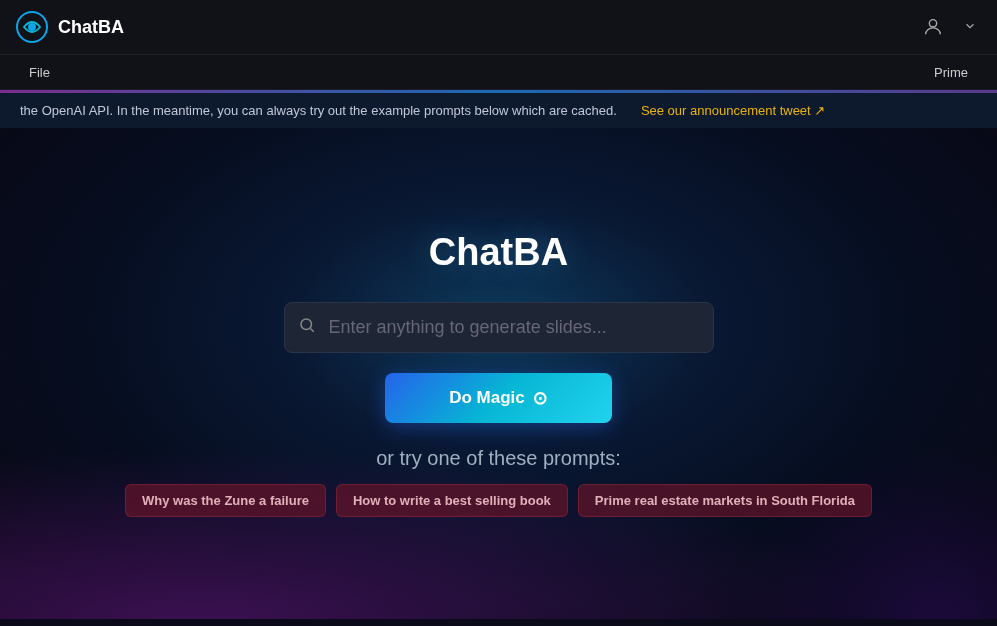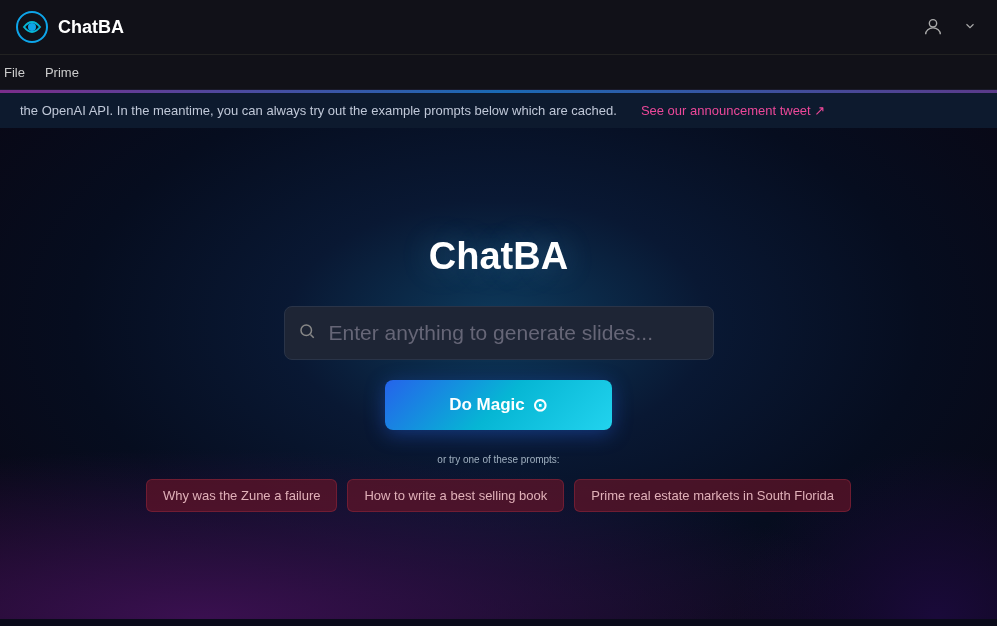--- a/index.html
+++ b/index.html
@@ -71,23 +71,24 @@
       font-size: 12px;
       padding: 4px;
     }
 
     
     .menu-bar {
       background: #111118;
       height: 35px;
       display: flex;
       align-items: center;
-      padding: 0 0;
+      padding: 0 25px;
       gap: 12px;
       border-bottom: 1px solid #1a1a2a;
+      justify-content: space-between;
     }
 
     .menu-item {
       color: #ccc;
       font-size: 13px;
       cursor: pointer;
       background: none;
       border: none;
       padding: 4px 4px;
     }
@@ -103,21 +104,21 @@
       background: #0d1a2e;
       padding: 10px 20px;
       font-size: 13px;
       color: #c0c8d8;
       display: flex;
       align-items: center;
       gap: 24px;
     }
 
     .notice-link {
-      color: #ec4899;
+      color: #eab308;
       cursor: pointer;
       text-decoration: none;
     }
 
     
     .main-content {
       background: radial-gradient(ellipse at 50% 40%, #0d3a5c 0%, #091833 30%, #060d1f 60%, #0a0612 100%);
       height: calc(626px - 55px - 35px - 3px - 42px);
       display: flex;
       flex-direction: column;
@@ -174,21 +175,21 @@
       font-size: 16px;
       pointer-events: none;
     }
 
     .search-input {
       width: 100%;
       background: #1e2535;
       border: 1px solid #2a3448;
       border-radius: 8px;
       color: #888;
-      font-size: 21px;
+      font-size: 18px;
       padding: 14px 4px 14px 44px;
       outline: none;
     }
 
     .search-input::placeholder {
       color: #667;
     }
 
     .do-magic-btn {
       background: linear-gradient(135deg, #2563eb 0%, #06b6d4 50%, #22d3ee 100%);
@@ -206,40 +207,41 @@
       z-index: 1;
       box-shadow: 0 4px 20px rgba(37, 99, 235, 0.4);
     }
 
     .magic-icon {
       font-size: 18px;
     }
 
     .prompts-label {
       color: #a0b0c0;
-      font-size: 10px;
+      font-size: 20px;
       margin-bottom: 14px;
       z-index: 1;
     }
 
     .prompt-buttons {
       display: flex;
       gap: 10px;
       z-index: 1;
     }
 
     .prompt-btn {
       background: rgba(100, 20, 40, 0.7);
       border: 1px solid rgba(150, 40, 60, 0.5);
       border-radius: 6px;
       color: #e0b0b8;
       font-size: 13px;
       padding: 8px 16px;
       cursor: pointer;
       white-space: nowrap;
+      font-weight: bold;
     }
   </style>
 </head>
 <body>
 
 <div class="title-bar">
   <div class="title-bar-left">
 
     <svg class="logo-icon" viewBox="0 0 32 32" fill="none" xmlns="http://www.w3.org/2000/svg">
       <circle cx="16" cy="16" r="15" fill="none" stroke="#0ea5e9" stroke-width="2"></circle>

